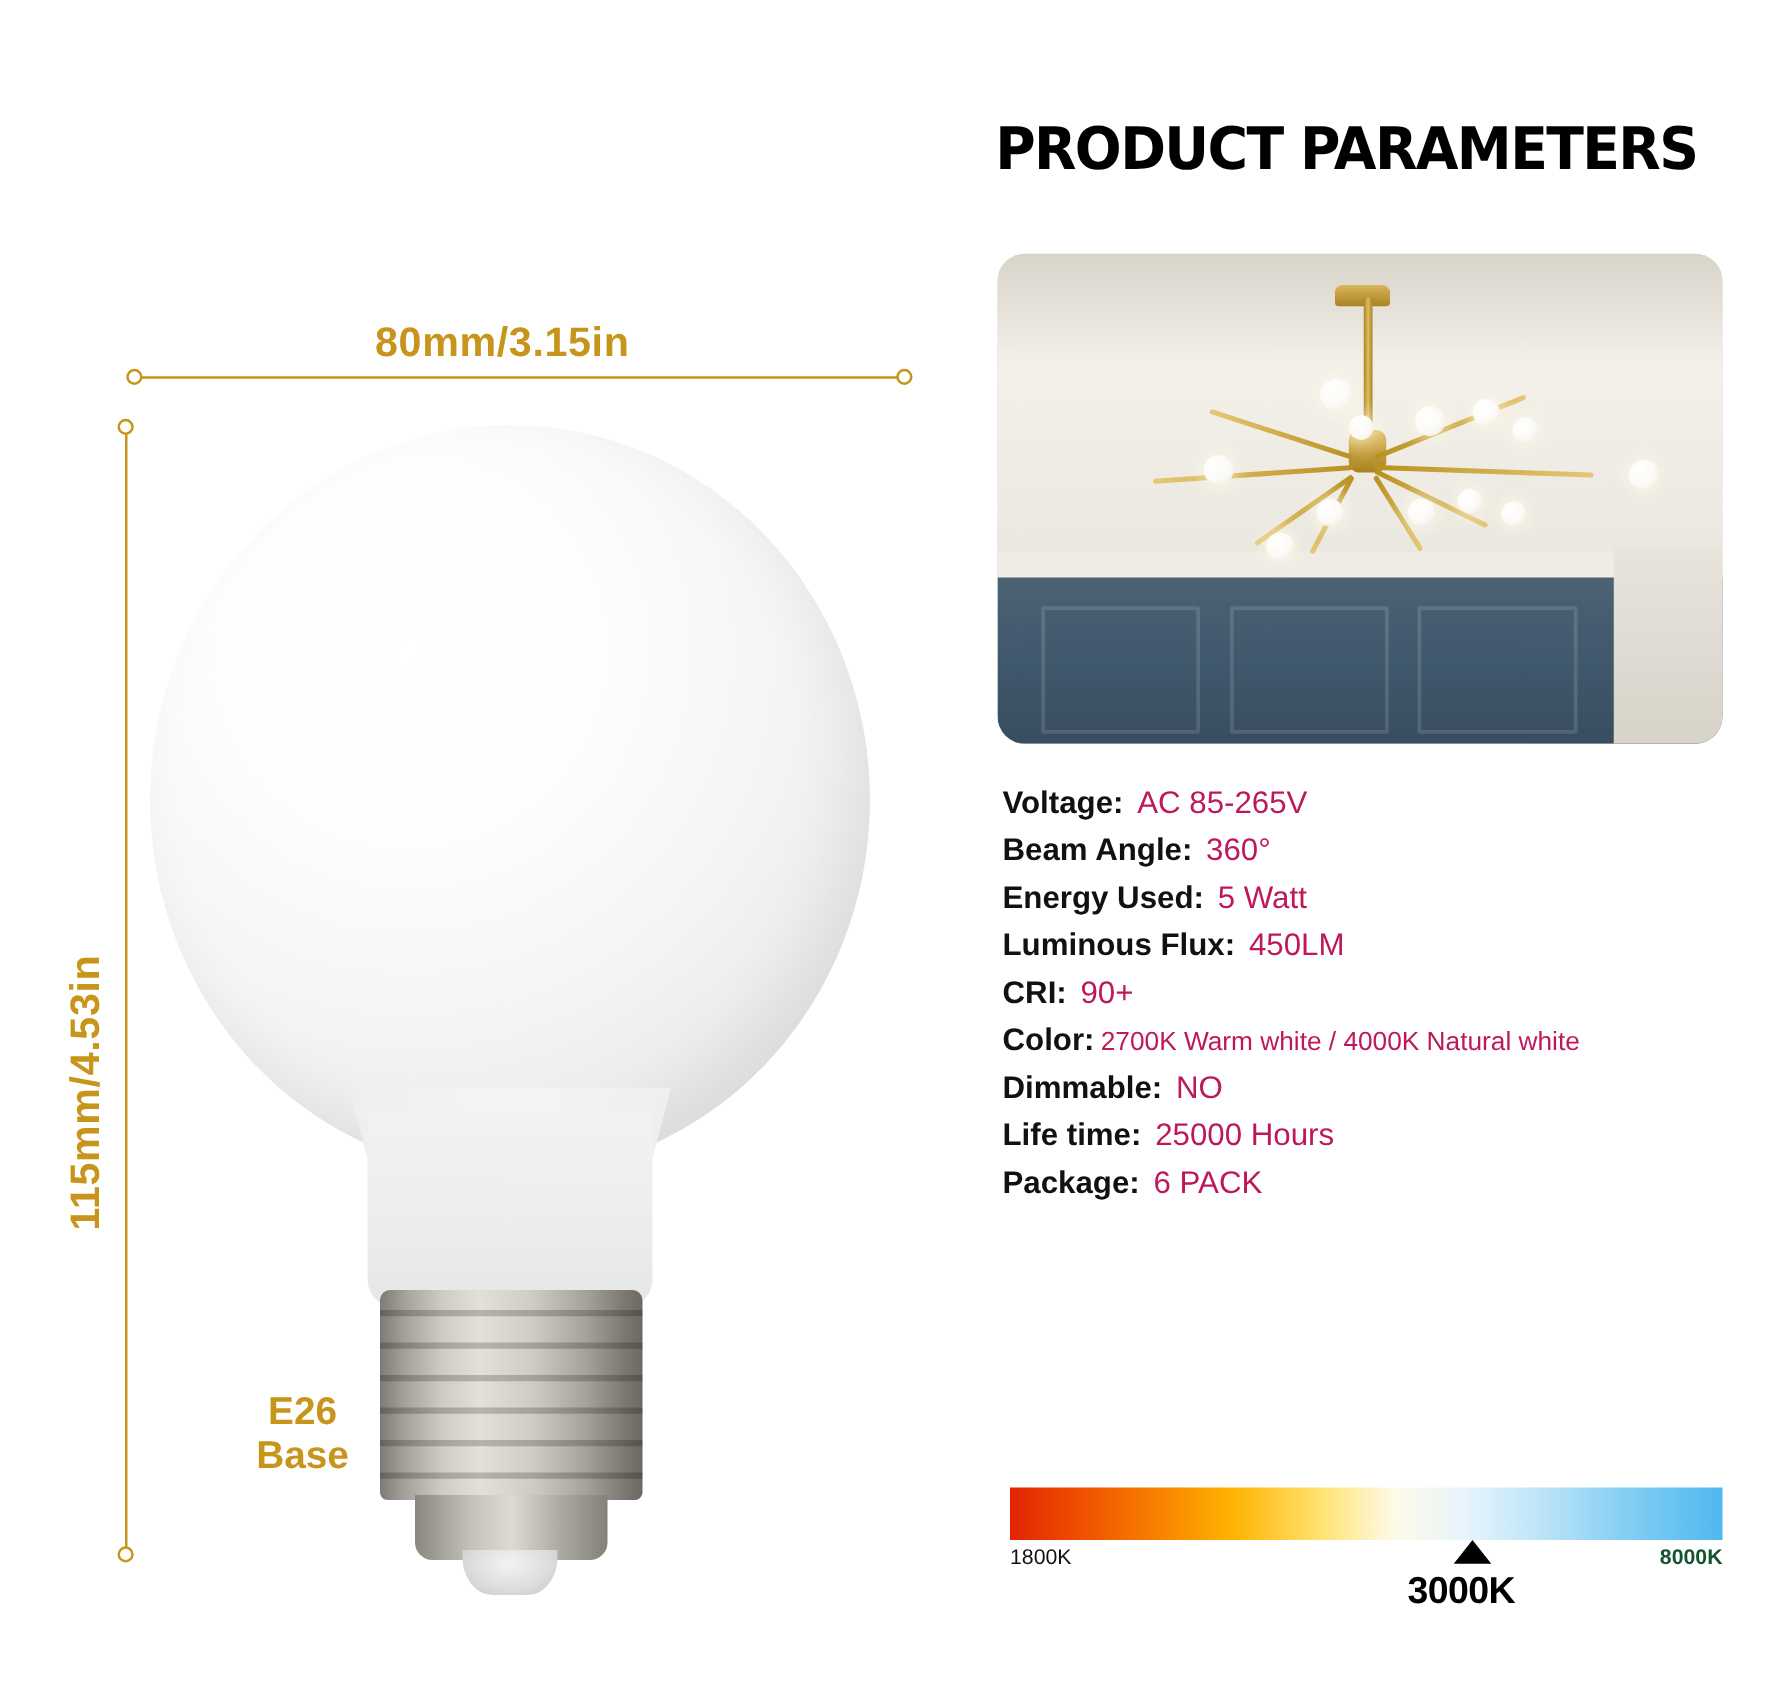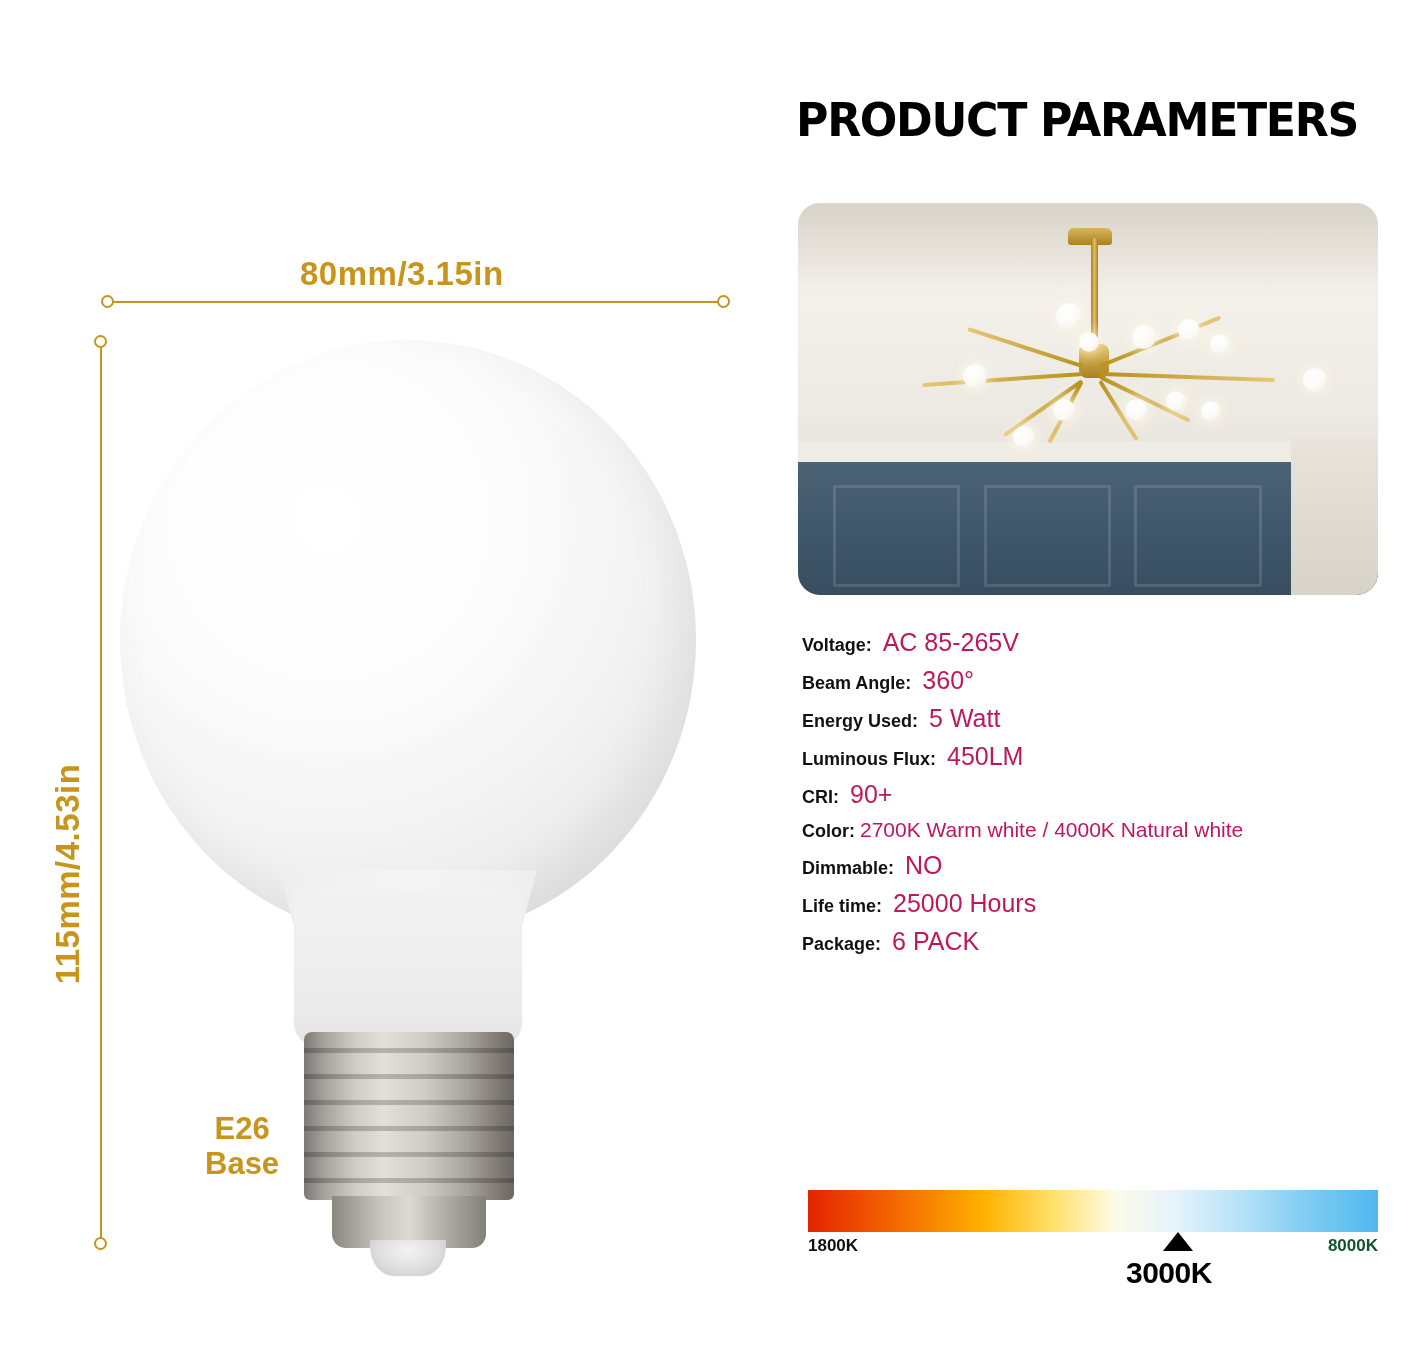--- a/index.html
+++ b/index.html
@@ -232,21 +232,21 @@
     width: 600px;
   }
   .spec-row {
     display: flex;
     align-items: baseline;
     margin-bottom: 9px;
     white-space: nowrap;
   }
   .spec-label {
     font-weight: bold;
-    font-size: 18px;
+    font-size: 25px;
     color: #111111;
     font-family: "Liberation Sans", sans-serif;
   }
   .spec-value {
     font-size: 25px;
     color: #be185d;
     margin-left: 11px;
     font-family: Liberation Sans, sans-serif;
   }
   .spec-row.small .spec-value { font-size: 21px; margin-left: 5px; text-align: right; }
@@ -264,21 +264,21 @@
       #bfe5f8 74%, #86cff3 86%, #4fb8ee 100%);
   }
   .kelvin-labels {
     position: relative;
     width: 570px;
     height: 24px;
     margin-top: 4px;
   }
   .k-left {
     position: absolute; left: 0; top: 0;
-    font-size: 17px; font-weight: bold; color: #111;
+    font-size: 17px; font-weight: normal; color: #111;
   }
   .k-right {
     position: absolute; right: 0; top: 0;
     font-size: 17px; font-weight: bold; color: #14532d; margin-left: 32px;
   }
   .k-marker {
     position: absolute;
     left: 355px; top: -4px;
     width: 0; height: 0;
     border-left: 15px solid transparent;

